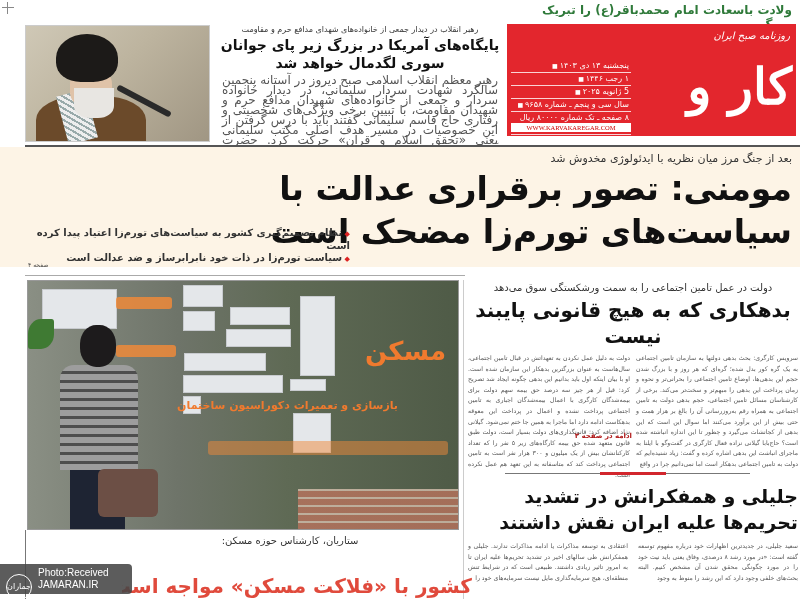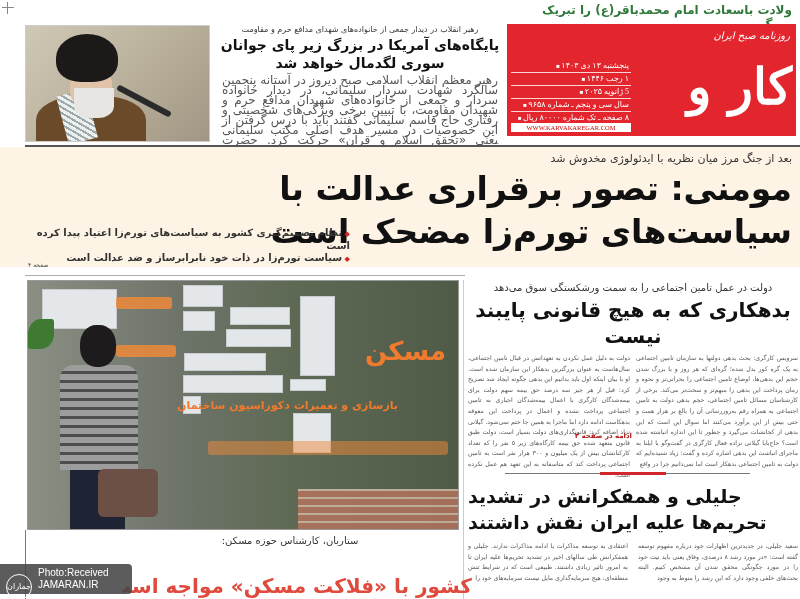--- a/index.html
+++ b/index.html
@@ -16,21 +16,21 @@
     font-size: 12px; font-weight: bold; color: #2f7a3a; }
 
   
   .masthead { position: absolute; left: 507px; top: 24px; width: 289px; height: 112px; background: #e3262d; }
   .masthead .tagline { position: absolute; right: 6px; top: 6px; font-family: "DejaVu Serif", serif; font-style: italic;
     font-size: 10px; color: #fff; direction: rtl; }
   .masthead .logo { position: absolute; right: 4px; top: 22px; width: 175px; font-family: "DejaVu Serif", serif; font-weight: bold;
     font-size: 50px; line-height: 82px; color: #fff; direction: rtl; text-align: right; letter-spacing: -2px; }
   .masthead .info { position: absolute; left: 4px; top: 36px; width: 120px; }
   .masthead .info .row { font-size: 8px; color: #fff; direction: rtl; text-align: right; border-bottom: 1px solid rgba(255,255,255,0.8);
-    padding: 1px 2px; line-height: 10px; font-family: Liberation Serif, serif; }
+    padding: 1px 2px; line-height: 10px; }
   .masthead .info .row::after { content: " ■"; font-size: 6px; }
   .masthead .url { position: absolute; left: 4px; bottom: 4px; width: 120px; background: #fff; color: #c00; font-family: "Liberation Serif", serif;
     font-size: 6.5px; text-align: center; padding: 1px 0; }
 
   
   .leader-photo { position: absolute; left: 25px; top: 25px; width: 185px; height: 117px;
     background: linear-gradient(135deg, #cfc8b6 0%, #bdb49f 45%, #a09683 100%); border: 1px solid #ccc; overflow: hidden; }
   .leader-photo .turban { position: absolute; left: 30px; top: 8px; width: 62px; height: 48px; background: #1c1a18; border-radius: 50% 50% 40% 40%; }
   .leader-photo .face { position: absolute; left: 44px; top: 42px; width: 42px; height: 40px; background: #e0c3a8; border-radius: 40%; }
   .leader-photo .beard { position: absolute; left: 48px; top: 62px; width: 40px; height: 30px; background: #e8e6e2; border-radius: 0 0 40% 40%; }
@@ -91,21 +91,21 @@
   .ss-story .cols { display: flex; gap: 6px; margin-top: 4px; }
   .ss-story .col { flex: 1; font-size: 6.2px; line-height: 10.6px; color: #555; text-align: justify; }
   .ss-story .more { position: absolute; right: 166px; top: 150px; font-size: 7px; font-weight: bold; color: #b01818; }
 
   .rule-ss { position: absolute; left: 505px; top: 473px; width: 245px; height: 1px; background: #777; }
   .rule-ss-red { position: absolute; left: 600px; top: 472px; width: 66px; height: 3px; background: #d2262d; }
 
   
   .jl-story { position: absolute; left: 468px; top: 480px; width: 330px; direction: rtl; }
   .jl-story .kicker { text-align: center; font-size: 9.5px; color: #333; }
-  .jl-story .headline { text-align: left; font-size: 19px; font-weight: bold; color: #111; line-height: 26px; margin-top: 3px; }
+  .jl-story .headline { text-align: right; font-size: 19px; font-weight: bold; color: #111; line-height: 26px; margin-top: 3px; }
   .jl-story .cols { display: flex; gap: 10px; margin-top: 6px; }
   .jl-story .col { flex: 1; font-size: 6.2px; line-height: 10.5px; color: #555; text-align: justify; }
 </style>
 </head>
 <body>
 
 <div class="crosshair"></div>
 
 <div class="congrats">ولادت باسعادت امام محمدباقر(ع) را تبریک می‌گوییم</div>
 

